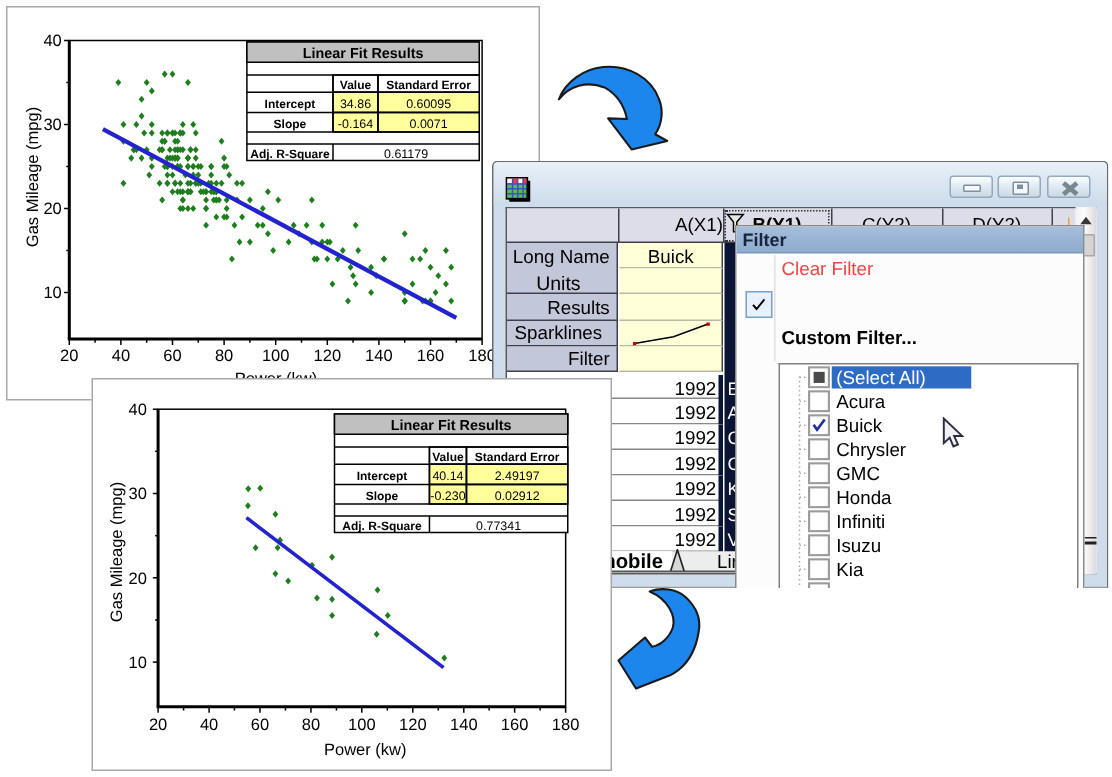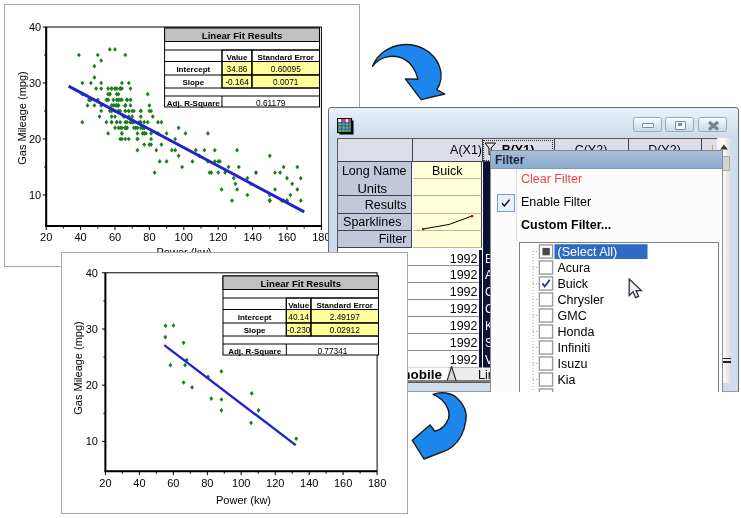--- a/index.html
+++ b/index.html
@@ -506,21 +506,20 @@
           <line x1="249" y1="45.0" x2="249" y2="83.0"></line>
           <line x1="224.3" y1="91.0" x2="224.3" y2="102.0"></line>
         </g>
       </svg>
     </div>
 <div class="abs" id="popup" style="left:490px;top:150px;width:233px;height:242px;background:#fcfcfc;border:1px solid #8a8a8a;border-bottom:none;overflow:hidden;">
       <div class="abs" style="left:0;top:0;width:233px;height:18px;background:linear-gradient(#a6bedb,#8cabce);border-bottom:1px solid #8098b8;"></div>
       <div class="abs" style="left:4px;top:2px;font-size:12px;font-weight:bold;color:#18233c;">Filter</div>
       <div class="abs" style="left:24.6px;top:19px;width:1px;height:71px;background:#e0e0e0;"></div>
       <div class="abs" style="left:30px;top:21px;width:120px;font-size:12.5px;color:#ef4444;">Clear Filter</div>
-      <div class="abs" style="left:30px;top:44px;width:120px;font-size:12.5px;color:#000;">Enable Filter</div>
       <div class="abs" style="left:30px;top:67px;width:140px;font-size:12.5px;color:#000;font-weight:bold;">Custom Filter...</div>
       <div class="abs" style="left:6px;top:43px;width:17.5px;height:17.5px;background:#e7f0fb;border:1.2px solid #78a0cc;"></div>
       <svg class="abs" style="left:9px;top:46px;" width="12" height="12">
         <path d="M2,6.2 L4.4,9 L9.6,2.6" fill="none" stroke="#000" stroke-width="1.3"></path>
       </svg>
       <div class="abs" style="left:28px;top:90.5px;width:200px;height:152px;background:#fff;border:1px solid #808080;border-bottom:none;"></div>
       <svg class="abs" style="left:29px;top:91.5px;" width="198" height="150">
         <line x1="13" y1="8" x2="13" y2="150" stroke="#aaa" stroke-width="1" stroke-dasharray="1,2"></line>
         <line x1="13" y1="8.5" x2="19" y2="8.5" stroke="#aaa" stroke-width="1" stroke-dasharray="1,2"></line>
         <rect x="19.4" y="1.9" width="13.2" height="13.2" fill="#fff" stroke="#9a9a9a" stroke-width="1.4"></rect>

